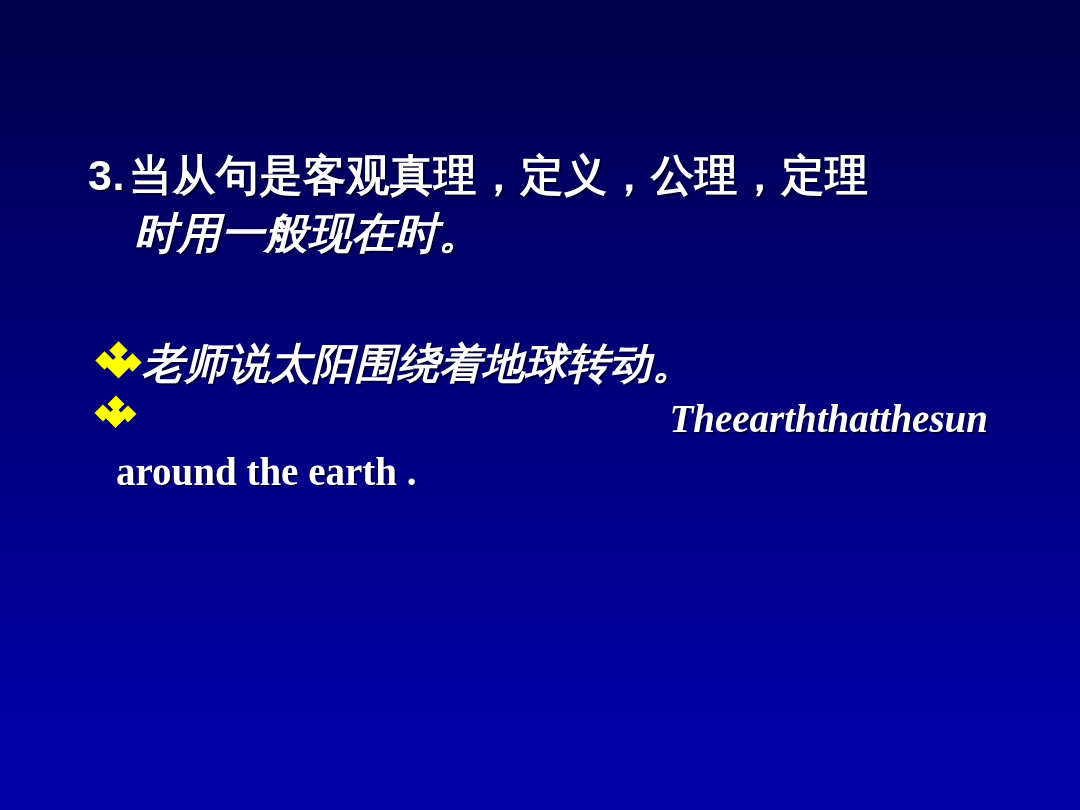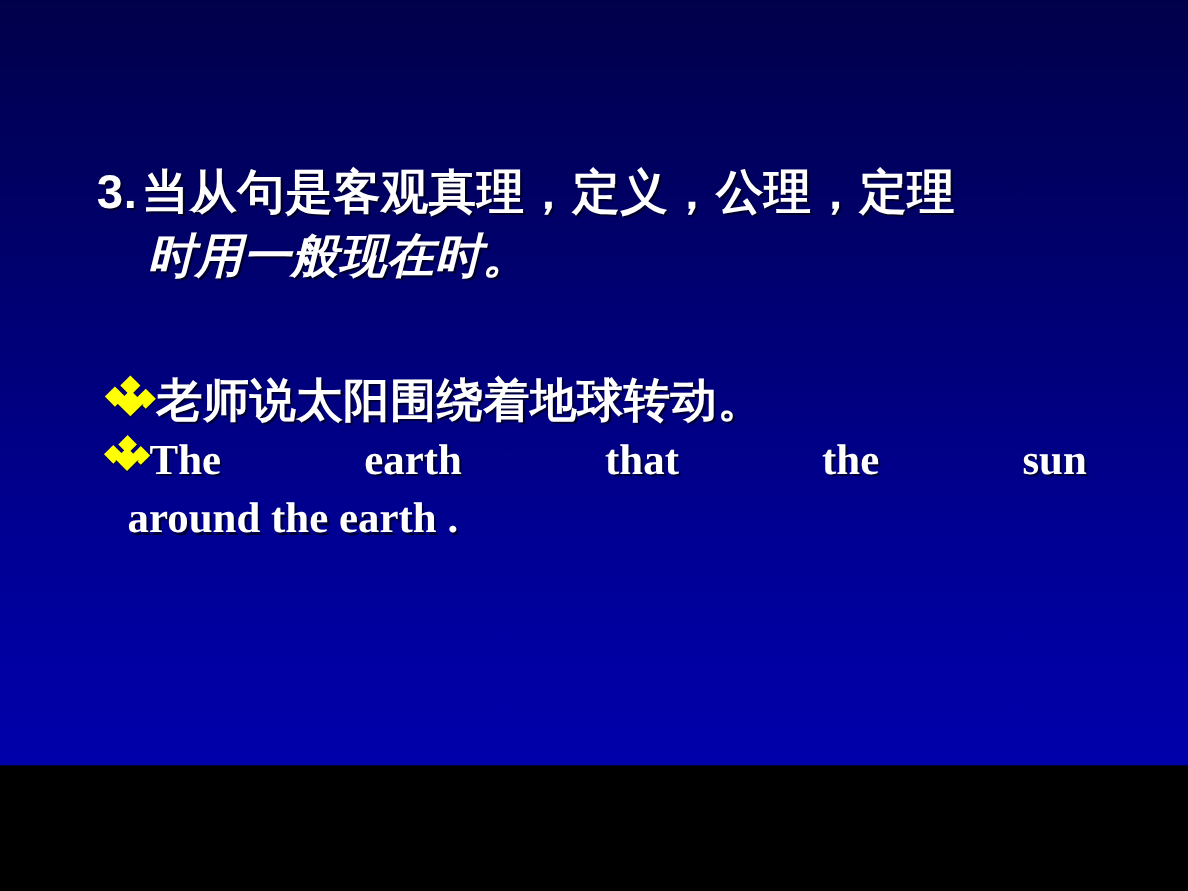--- a/index.html
+++ b/index.html
@@ -5,21 +5,21 @@
 <style>
   html, body {
     margin: 0;
     padding: 0;
     background: #000000;
   }
 
   #slide {
     position: relative;
     width: 1080px;
-    height: 696px;
+    height: 810px;
     overflow: hidden;
     
     background: linear-gradient(to bottom,
         #00004a 0%,
         #000057 12%,
         #000069 30%,
         #00007e 50%,
         #00008f 66%,
         #0000a0 84%,
         #0000ab 100%);
@@ -61,20 +61,21 @@
   .answer-block {
     position: absolute;
     left: 96px;
     top: 336px;
     width: 900px;
   }
 
   .bullet-row {
     display: flex;
     align-items: flex-start;
+    font-style: italic;
   }
 
   
   .diamond-bullet {
     position: relative;
     flex: 0 0 auto;
     display: inline-block;
     vertical-align: middle;
   }
   .diamond-bullet i {
@@ -124,21 +125,21 @@
     font-weight: bold;
     font-size: 39px;
     line-height: 53px;
     text-shadow: 2px 2px 0 rgba(0,0,20,0.7);
   }
 
   
   .en-line-1 {
     width: 852px;
     display: flex;
-    justify-content: space-between;
+    justify-content: flex-end;
     white-space: nowrap;
   }
   .en-line-2 {
     margin-left: 20px;
     white-space: nowrap;
   }
 
   .en-answer .w { display: inline-block; }
 </style>
 </head>

